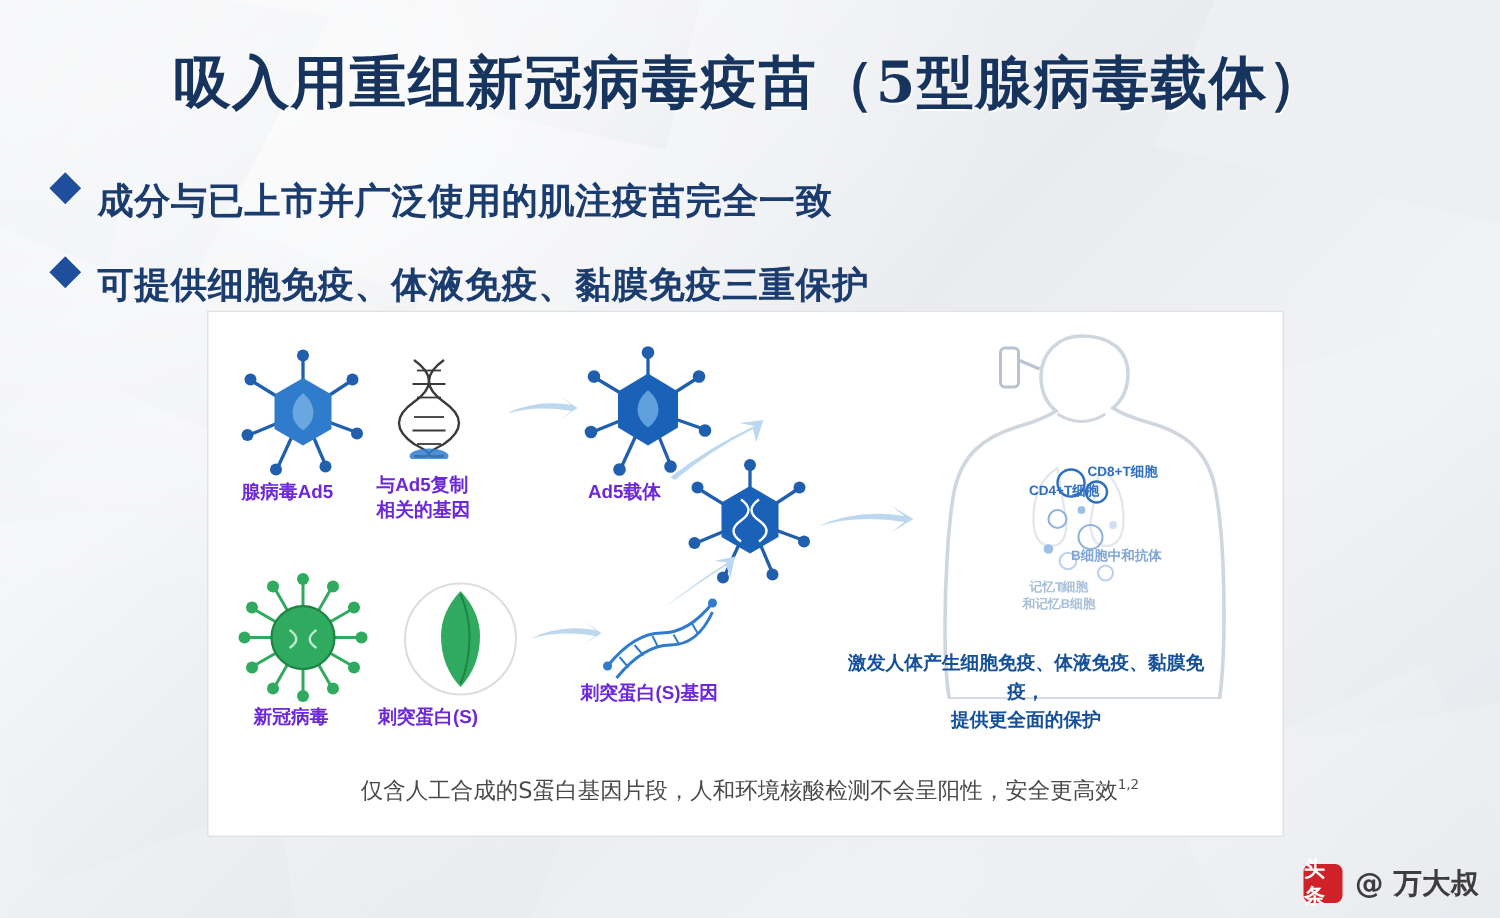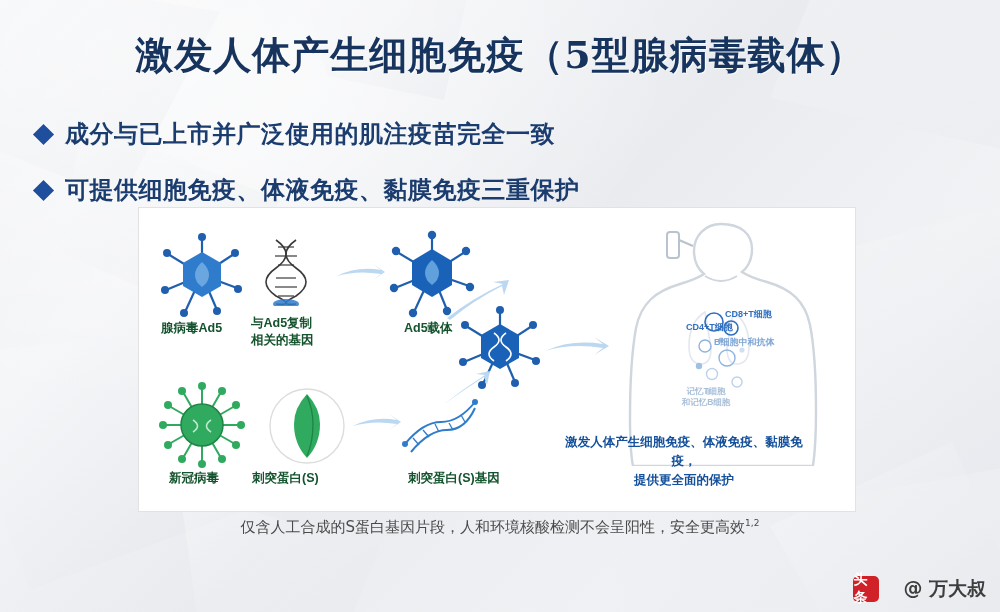--- a/index.html
+++ b/index.html
@@ -39,41 +39,41 @@
     text-align: center;
     font-family: "DejaVu Serif", "Liberation Serif", serif;
     font-weight: bold;
     font-size: 38px;
     letter-spacing: 1px;
     color: #16345e;
     text-shadow: 1px 1px 0 rgba(255,255,255,.8);
   }
 
   .bullets { position:absolute; left: 36px; top: 118px; }
-  .bullet { display:flex; align-items:center; margin-bottom: 24px; }
+  .bullet { display:flex; align-items:flex-start; margin-bottom: 24px; }
   .diamond {
     width: 15px; height: 15px; background:#1f4e9c;
     transform: rotate(45deg); margin-right: 14px; flex: 0 0 auto;
     box-shadow: 0 0 0 1px rgba(255,255,255,.6);
   }
   .bullet-text {
     font-family: "DejaVu Serif", "Liberation Serif", serif;
     font-size: 24px; font-weight:bold; color:#1b3c6e;
     letter-spacing: .5px;
   }
 
   .figure {
     position:absolute; left: 138px; top: 207px;
-    width: 718px; height: 305px;
+    width: 718px; height: 351px;
     background:#ffffff;
     border: 1px solid #e2e2e2;
   }
 
   .fig-label {
-    position:absolute; font-size: 12.5px; font-weight:bold; color:#14532d;
+    position:absolute; font-size: 12.5px; font-weight:bold; color:#6d28d9;
     white-space: nowrap;
   }
   .fig-label.two { line-height: 1.35; white-space: normal; }
 
   .arrow { position:absolute; }
   .arrow svg { display:block; }
 
   .caption-blue {
     position:absolute; left: 420px; top: 225px; width: 250px;
     text-align:center; color:#14509b; font-size: 12.5px; font-weight: bold; line-height:1.5;
@@ -84,21 +84,21 @@
     text-align:center; color:#4a4a4a;
     font-size: 15px; line-height: 1.55;
     font-family: "DejaVu Sans", sans-serif;
   }
   .footnotes div { margin: 1px 0; }
   .hl { color:#d04a18; }
   sup { font-size: 9px; }
 
   .watermark {
     position:absolute; right: 14px; bottom: 10px;
-    display:flex; align-items:center; gap: 24px;
+    display:flex; align-items:center; gap: 8px;
     color:#3d3d3d; font-size: 19px; font-weight: bold;
     font-family: "DejaVu Sans", sans-serif;
   }
   .wm-badge {
     width: 26px; height: 26px; border-radius: 5px;
     background:#cf2127; color:#fff; font-size: 14px; font-weight:bold;
     display:flex; align-items:center; justify-content:center;
   }
   .human-silhouette { position:absolute; right: 26px; top: 8px; }
 </style>
@@ -111,21 +111,21 @@
     <i class="f1"></i>
       <i class="f2"></i>
       <i class="f3"></i>
       <i class="f4"></i>
     <i class="f5"></i>
       <i class="f6"></i>
       <i class="f7"></i>
       <i class="f8"></i>
   </div>
 
-  <div class="title">激发人体产生细胞免疫（5型腺病毒载体）</div>
+  <div class="title">吸入用重组新冠病毒疫苗（5型腺病毒载体）</div>
 
   <div class="bullets">
     <div class="bullet">
       <span class="diamond"></span>
       <span class="bullet-text">成分与已上市并广泛使用的肌注疫苗完全一致</span>
     </div>
     <div class="bullet">
       <span class="diamond"></span>
       <span class="bullet-text">可提供细胞免疫、体液免疫、黏膜免疫三重保护</span>
     </div>
@@ -150,21 +150,21 @@
       <circle cx="103" cy="158" r="5.5" fill="none" stroke="#bcd2ea" stroke-width="1.4"></circle>
       <circle cx="128" cy="166" r="5" fill="none" stroke="#bcd2ea" stroke-width="1.4"></circle>
       <circle cx="90" cy="150" r="3.2" fill="#9ec0e4"></circle>
       <circle cx="112" cy="124" r="2.6" fill="#9ec0e4"></circle>
       <circle cx="133" cy="134" r="2.6" fill="#cfe0f2"></circle>
       <circle cx="99" cy="176" r="3" fill="#cfe0f2"></circle>
     </svg>
 
     <div class="fig-label" style="left:586px; top:100px; color:#2f6fc0; font-size:9px;">CD8+T细胞</div>
     <div class="fig-label" style="left:547px; top:113px; color:#2f6fc0; font-size:9px;">CD4+T细胞</div>
-    <div class="fig-label" style="left:575px; top:128px; color:#7fa6d4; font-size:9px;">B细胞中和抗体</div>
+    <div class="fig-label" style="left:575px; top:156px; color:#7fa6d4; font-size:9px;">B细胞中和抗体</div>
     <div class="fig-label two" style="left:530px; top:178px; width:74px; color:#a8bfd8; font-size:8.5px; text-align:center; white-space:pre-line;">记忆T细胞
 和记忆B细胞</div>
 
     <svg style="position:absolute; left:20px; top:24px;" width="86" height="86" viewBox="0 0 86 86">
       <g stroke="#1f5fae" stroke-width="2.2" fill="none">
         <line x1="43" y1="43" x2="43" y2="6"></line>
           <line x1="43" y1="43" x2="75" y2="22"></line>
         <line x1="43" y1="43" x2="78" y2="56"></line>
           <line x1="43" y1="43" x2="58" y2="78"></line>
         <line x1="43" y1="43" x2="26" y2="80"></line>
@@ -222,21 +222,21 @@
           <circle cx="79" cy="23" r="4.2"></circle>
           <circle cx="83" cy="59" r="4.2"></circle>
         <circle cx="60" cy="83" r="4.2"></circle>
           <circle cx="26" cy="85" r="4.2"></circle>
           <circle cx="7" cy="60" r="4.2"></circle>
         <circle cx="9" cy="23" r="4.2"></circle>
       </g>
       <polygon points="45,21 65,33 65,57 45,69 25,57 25,33" fill="#1a62b8"></polygon>
       <path d="M45 32 q7 6 7 13 q0 7 -7 12 q-7 -5 -7 -12 q0 -7 7 -13z" fill="#5fa0dd"></path>
     </svg>
-    <div class="fig-label" style="left:265px; top:112px;">Ad5载体</div>
+    <div class="fig-label" style="left:253px; top:112px;">Ad5载体</div>
 
     <div class="arrow" style="left:304px; top:58px;">
       <svg width="70" height="60" viewBox="0 0 70 60">
         <path d="M4 52 q26 -20 56 -34 l-10 -2 l16 -2 l-5 15 l-2 -9 q-28 14 -52 34z" fill="#bcd8f0"></path>
       </svg>
     </div>
 
     <svg style="position:absolute; left:318px; top:96px;" width="86" height="86" viewBox="0 0 86 86">
       <g stroke="#1f5fae" stroke-width="2.2" fill="none">
         <line x1="43" y1="43" x2="43" y2="7"></line>
@@ -323,21 +323,21 @@
       <g stroke="#2f7ccd" stroke-width="1.3">
         <line x1="12" y1="40" x2="18" y2="47"></line>
           <line x1="22" y1="32" x2="28" y2="39"></line>
         <line x1="34" y1="26" x2="38" y2="34"></line>
           <line x1="48" y1="25" x2="52" y2="32"></line>
         <line x1="60" y1="17" x2="64" y2="24"></line>
       </g>
       <circle cx="4" cy="46" r="3" fill="#2f7ccd"></circle>
         <circle cx="74" cy="4" r="3" fill="#2f7ccd"></circle>
     </svg>
-    <div class="fig-label" style="left:248px; top:262px;margin-left:21px;">刺突蛋白(S)基因</div>
+    <div class="fig-label" style="left:248px; top:246px;">刺突蛋白(S)基因</div>
 
     <div class="arrow" style="left:300px; top:155px;">
       <svg width="52" height="46" viewBox="0 0 52 46">
         <path d="M4 42 q20 -16 42 -30 l-9 -1 l14 -3 l-3 14 l-3 -8 q-22 14 -41 28z" fill="#bcd8f0"></path>
       </svg>
     </div>
 
     <div class="caption-blue" style="white-space:pre-line;">激发人体产生细胞免疫、体液免疫、黏膜免疫，
 提供更全面的保护</div>
   </div>

